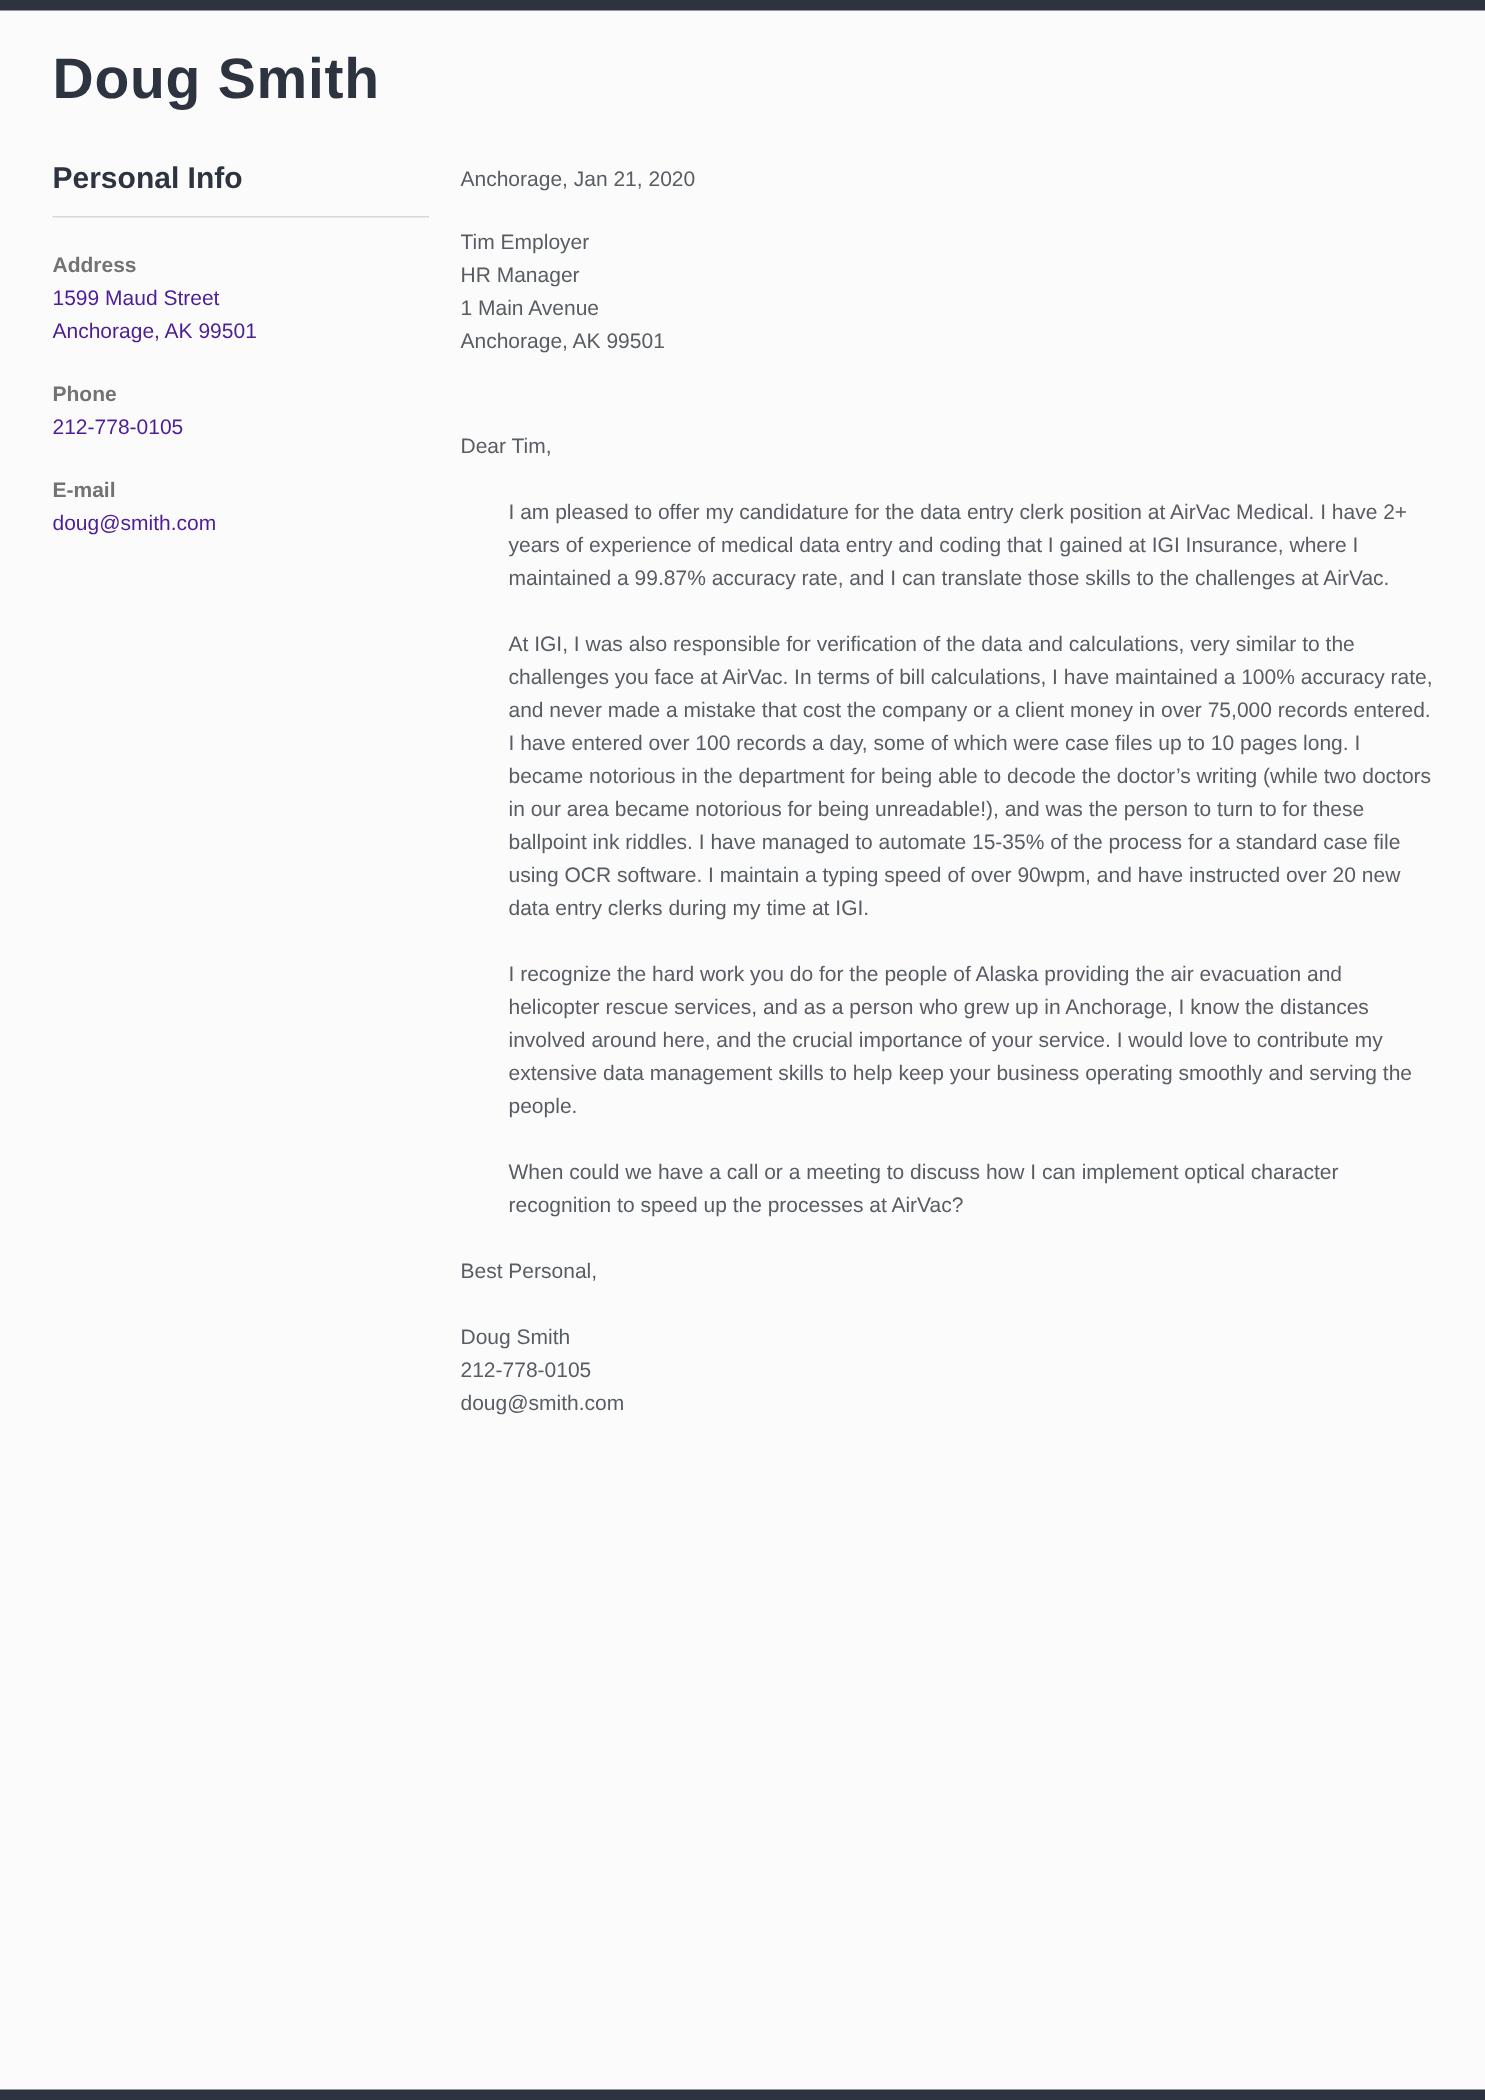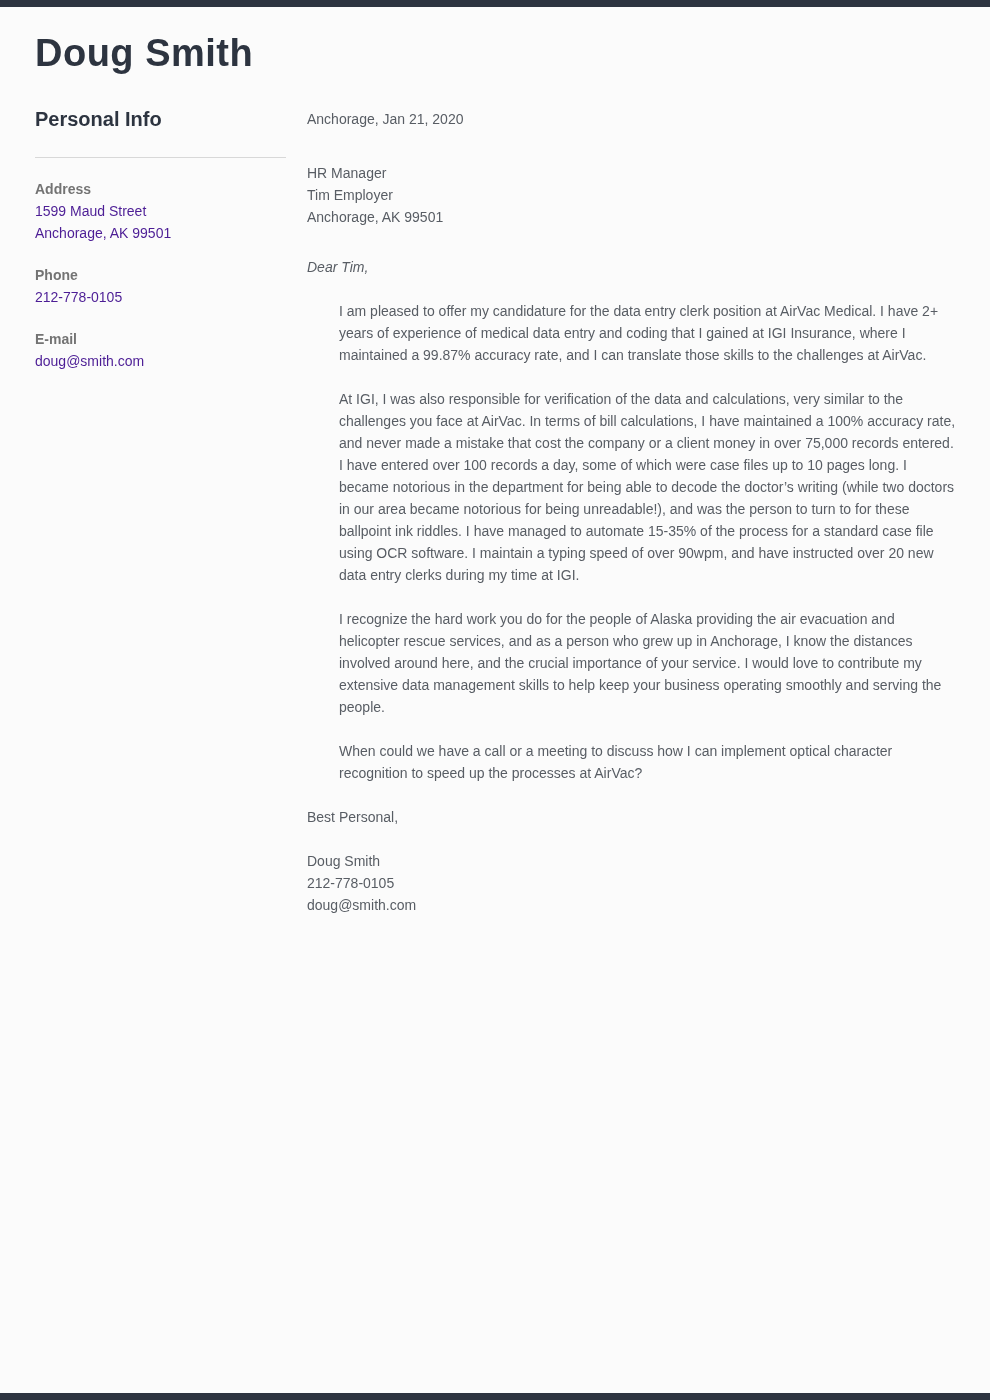--- a/index.html
+++ b/index.html
@@ -32,21 +32,21 @@
   .sidebar {
     position: absolute;
     top: 108px;
     left: 35px;
     width: 251px;
   }
   .sidebar-title {
     font-size: 20px;
     font-weight: 700;
     color: #2d3440;
-    padding-bottom: 26px;
+    padding-bottom: 13px;
     border-bottom: 1px solid #d8d8d8;
   }
   .sidebar-group { margin-top: 20px; }
   .sidebar-label {
     font-size: 14px;
     font-weight: 700;
     color: #737373;
     line-height: 22px;
   }
   .sidebar-value {
@@ -57,23 +57,23 @@
 
   .letter {
     position: absolute;
     top: 108px;
     left: 307px;
     width: 650px;
     font-size: 14px;
     color: #585d64;
     line-height: 22px;
   }
-  .letter-date { margin-bottom: 32px; }
+  .letter-date { margin-bottom: 20px; }
   .recipient-line { line-height: 22px; }
-  .salutation { margin-top: 28px; font-style: italic; }
+  .salutation { margin-top: 48px; }
   .letter p.body-paragraph { margin-top: 22px; margin-left: 32px; }
   .closing { margin-top: 22px; }
   .signature-block { margin-top: 22px; }
   .signature-line { line-height: 22px; }
 </style>
 </head>
 <body>
 
 <div class="accent-bar top"></div>
 
@@ -96,22 +96,23 @@
   <div class="sidebar-group">
     <div class="sidebar-label">E-mail</div>
     <div class="sidebar-value">doug@smith.com</div>
   </div>
 </aside>
 
 <main class="letter">
   <div class="letter-date">Anchorage, Jan 21, 2020</div>
 
   <div class="recipient-block">
+    <div class="recipient-line">Tim Employer</div>
     <div class="recipient-line">HR Manager</div>
-    <div class="recipient-line">Tim Employer</div>
+    <div class="recipient-line">1 Main Avenue</div>
     <div class="recipient-line">Anchorage, AK 99501</div>
   </div>
 
   <div class="salutation">Dear Tim,</div>
 
   <p class="body-paragraph">I am pleased to offer my candidature for the data entry clerk position at AirVac Medical. I have 2+ years of experience of medical data entry and coding that I gained at IGI Insurance, where I maintained a 99.87% accuracy rate, and I can translate those skills to the challenges at AirVac.</p>
   <p class="body-paragraph">At IGI, I was also responsible for verification of the data and calculations, very similar to the challenges you face at AirVac. In terms of bill calculations, I have maintained a 100% accuracy rate, and never made a mistake that cost the company or a client money in over 75,000 records entered. I have entered over 100 records a day, some of which were case files up to 10 pages long. I became notorious in the department for being able to decode the doctor’s writing (while two doctors in our area became notorious for being unreadable!), and was the person to turn to for these ballpoint ink riddles. I have managed to automate 15-35% of the process for a standard case file using OCR software. I maintain a typing speed of over 90wpm, and have instructed over 20 new data entry clerks during my time at IGI.</p>
   <p class="body-paragraph">I recognize the hard work you do for the people of Alaska providing the air evacuation and helicopter rescue services, and as a person who grew up in Anchorage, I know the distances involved around here, and the crucial importance of your service. I would love to contribute my extensive data management skills to help keep your business operating smoothly and serving the people.</p>
   <p class="body-paragraph">When could we have a call or a meeting to discuss how I can implement optical character recognition to speed up the processes at AirVac?</p>
 

